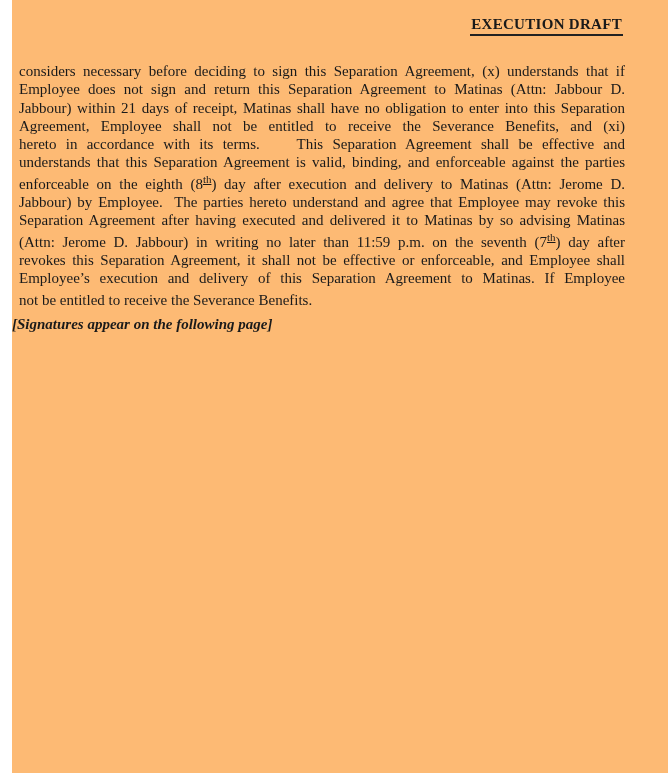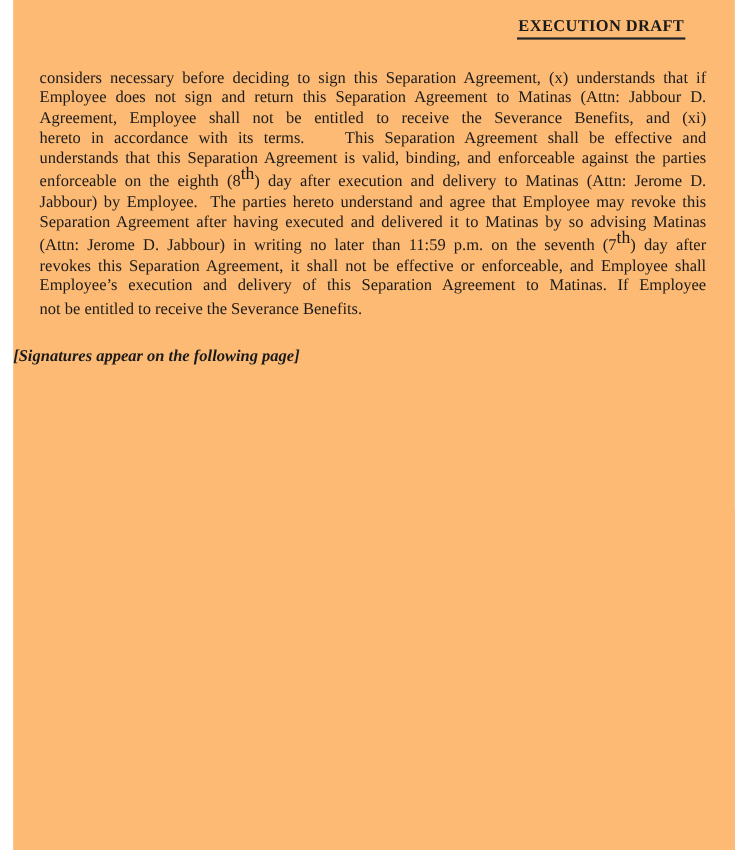--- a/index.html
+++ b/index.html
@@ -28,39 +28,40 @@
     font-size: 15px;
     font-weight: 700;
     letter-spacing: 0.3px;
     border-bottom: 2.5px solid #222222;
     padding: 0 1px 1px 1px;
     white-space: nowrap;
   }
   .paragraph {
     position: absolute;
     top: 62px;
-    left: 24px;
+    left: 7px;
     width: 606px;
     font-size: 15px;
   }
   .para-line {
     line-height: 18.3px;
     text-align: justify;
     text-align-last: justify;
   }
   .para-line.last {
     text-align-last: left;
   }
   .para-line.gap {
     margin-top: 3px;
   }
   .para-line sup {
-    font-size: 16px;
+    font-size: 11px;
     line-height: 0;
     vertical-align: super;
+    text-decoration: underline;
     text-underline-offset: 1px;
   }
   .sig-note {
     position: absolute;
     top: 316px;
     left: 0;
     width: 605px;
     font-size: 15px;
     font-weight: 700;
     font-style: italic;
@@ -68,20 +69,21 @@
 </style>
 </head>
 <body style="background: rgb(255, 255, 255); color: rgb(26, 26, 26);">
 
 <div class="page">
   <span class="exec-header">EXECUTION DRAFT</span>
 
   <div class="paragraph" id="paragraph">
       <div class="para-line just"><span>considers necessary before deciding to sign this Separation Agreement, (x) understands that if</span></div>
       <div class="para-line just"><span>Employee does not sign and return this Separation Agreement to Matinas (Attn: Jabbour D.</span></div>
+      <div class="para-line just"><span>Jabbour) within 21 days of receipt, Matinas shall have no obligation to enter into this Separation</span></div>
       <div class="para-line just"><span>Agreement, Employee shall not be entitled to receive the Severance Benefits, and (xi)</span></div>
       <div class="para-line just"><span>hereto in accordance with its terms.&nbsp;&nbsp;&nbsp; This Separation Agreement shall be effective and</span></div>
       <div class="para-line just"><span>understands that this Separation Agreement is valid, binding, and enforceable against the parties</span></div>
       <div class="para-line just gap"><span>enforceable on the eighth (8</span><sup>th</sup><span>) day after execution and delivery to Matinas (Attn: Jerome D.</span></div>
       <div class="para-line just"><span>Jabbour) by Employee.&nbsp; The parties hereto understand and agree that Employee may revoke this</span></div>
       <div class="para-line just"><span>Separation Agreement after having executed and delivered it to Matinas by so advising Matinas</span></div>
       <div class="para-line just gap"><span>(Attn: Jerome D. Jabbour) in writing no later than 11:59 p.m. on the seventh (7</span><sup>th</sup><span>) day after</span></div>
       <div class="para-line just"><span>revokes this Separation Agreement, it shall not be effective or enforceable, and Employee shall</span></div>
       <div class="para-line just"><span>Employee’s execution and delivery of this Separation Agreement to Matinas. If Employee</span></div>
       <div class="para-line last gap"><span>not be entitled to receive the Severance Benefits.</span></div>

